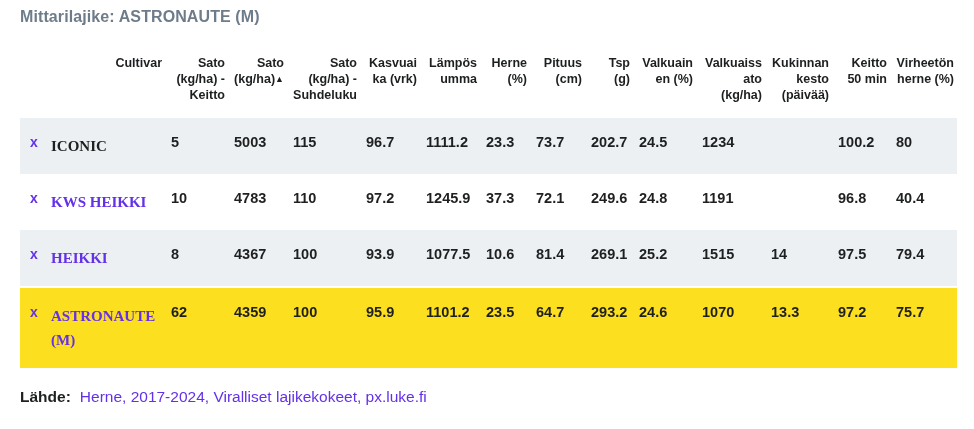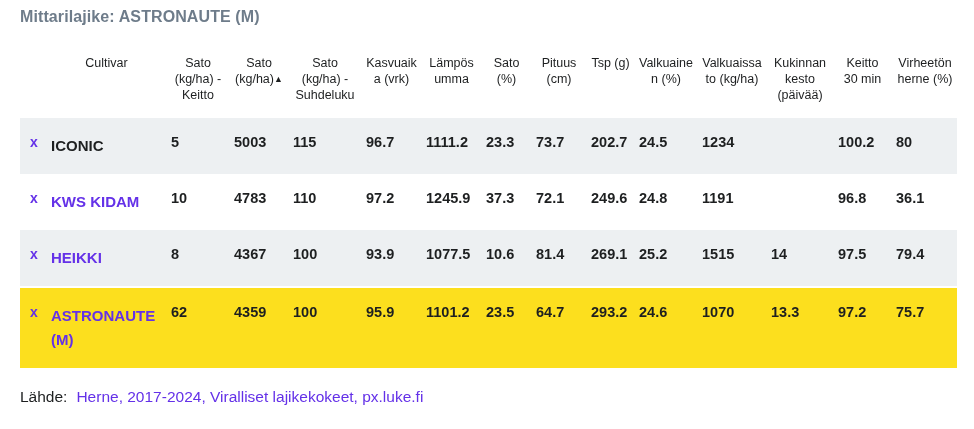--- a/index.html
+++ b/index.html
@@ -21,45 +21,45 @@
   .container{padding:8px 0 0 20px;}
   .page-title{
     font-size:16px;font-weight:bold;color:var(--title-gray);
     letter-spacing:0.1px;
   }
   table{
     border-collapse:collapse;table-layout:fixed;
     width:937px;margin-top:25px;
   }
   th{
-    text-align:center;vertical-align:top;
-    font-size:12.5px;line-height:1.26;font-weight:normal;
+    text-align:right;vertical-align:top;
+    font-size:12.5px;line-height:1.26;font-weight:bold;
     padding:5px 3px 15px 6px;
     overflow-wrap:break-word;word-wrap:break-word;
     cursor:pointer;
   }
   th.x-col{cursor:default;}
   td{
     vertical-align:top;
     font-size:14.5px;font-weight:600;
     padding:16px 3px 16px 6px;
     overflow-wrap:break-word;word-wrap:break-word;
   }
   tr.gray td{background:var(--row-gray);}
   tr.yellow td{background:var(--yellow);border-top:2px solid #ffffff;}
   td.x-cell{padding-left:10px;}
   td.x-cell a{
     color:var(--purple);font-weight:bold;font-size:14px;
     text-decoration:none;cursor:pointer;
   }
-  td.cultivar{font-size:15px;font-weight:bold;line-height:1.6;}
+  td.cultivar{font-size:15px;font-weight:bold;line-height:1.6;font-family:Liberation Serif, serif;}
   td.cultivar.link{color:var(--purple);cursor:pointer;}
   .sort{font-size:9px;position:relative;top:-1px;}
   .source{margin-top:20px;font-size:15.5px;}
-  .source-label{font-weight:normal;color:var(--text);}
+  .source-label{font-weight:bold;color:var(--text);}
   .source-link{
     color:var(--purple);text-decoration:none;margin-left:9px;cursor:pointer;text-align:right;
   }
 </style>
 </head>
 <body>
 
 <div class="container">
 
   <div class="page-title">
@@ -87,27 +87,27 @@
     </colgroup>
     <thead>
       <tr>
           <th class="x-col"></th>
           <th>Cultivar</th>
           <th>Sato (kg/ha) - Keitto</th>
           <th>Sato (kg/ha)<span class="sort">▲</span></th>
           <th>Sato (kg/ha) - Suhdeluku</th>
           <th>Kasvuaika (vrk)</th>
           <th>Lämpösumma</th>
-          <th>Sato (%)</th>
+          <th>Herne (%)</th>
           <th>Pituus (cm)</th>
           <th>Tsp (g)</th>
           <th>Valkuainen (%)</th>
           <th>Valkuaissato (kg/ha)</th>
           <th>Kukinnan kesto (päivää)</th>
-          <th>Keitto 30 min</th>
+          <th>Keitto 50 min</th>
           <th>Virheetön herne (%)</th>
         </tr>
     </thead>
     <tbody>
         <tr class="gray">
           <td class="x-cell"><a href="#">x</a></td>
           <td class="cultivar">ICONIC</td>
           <td>5</td>
           <td>5003</td>
           <td>115</td>
@@ -117,34 +117,34 @@
           <td>73.7</td>
           <td>202.7</td>
           <td>24.5</td>
           <td>1234</td>
           <td></td>
           <td>100.2</td>
           <td>80</td>
         </tr>
         <tr class="white">
           <td class="x-cell"><a href="#">x</a></td>
-          <td class="cultivar link">KWS KIDAM</td>
+          <td class="cultivar link">KWS HEIKKI</td>
           <td>10</td>
           <td>4783</td>
           <td>110</td>
           <td>97.2</td>
           <td>1245.9</td>
           <td>37.3</td>
           <td>72.1</td>
           <td>249.6</td>
           <td>24.8</td>
           <td>1191</td>
           <td></td>
           <td>96.8</td>
-          <td>36.1</td>
+          <td>40.4</td>
         </tr>
         <tr class="gray">
           <td class="x-cell"><a href="#">x</a></td>
           <td class="cultivar link">HEIKKI</td>
           <td>8</td>
           <td>4367</td>
           <td>100</td>
           <td>93.9</td>
           <td>1077.5</td>
           <td>10.6</td>

